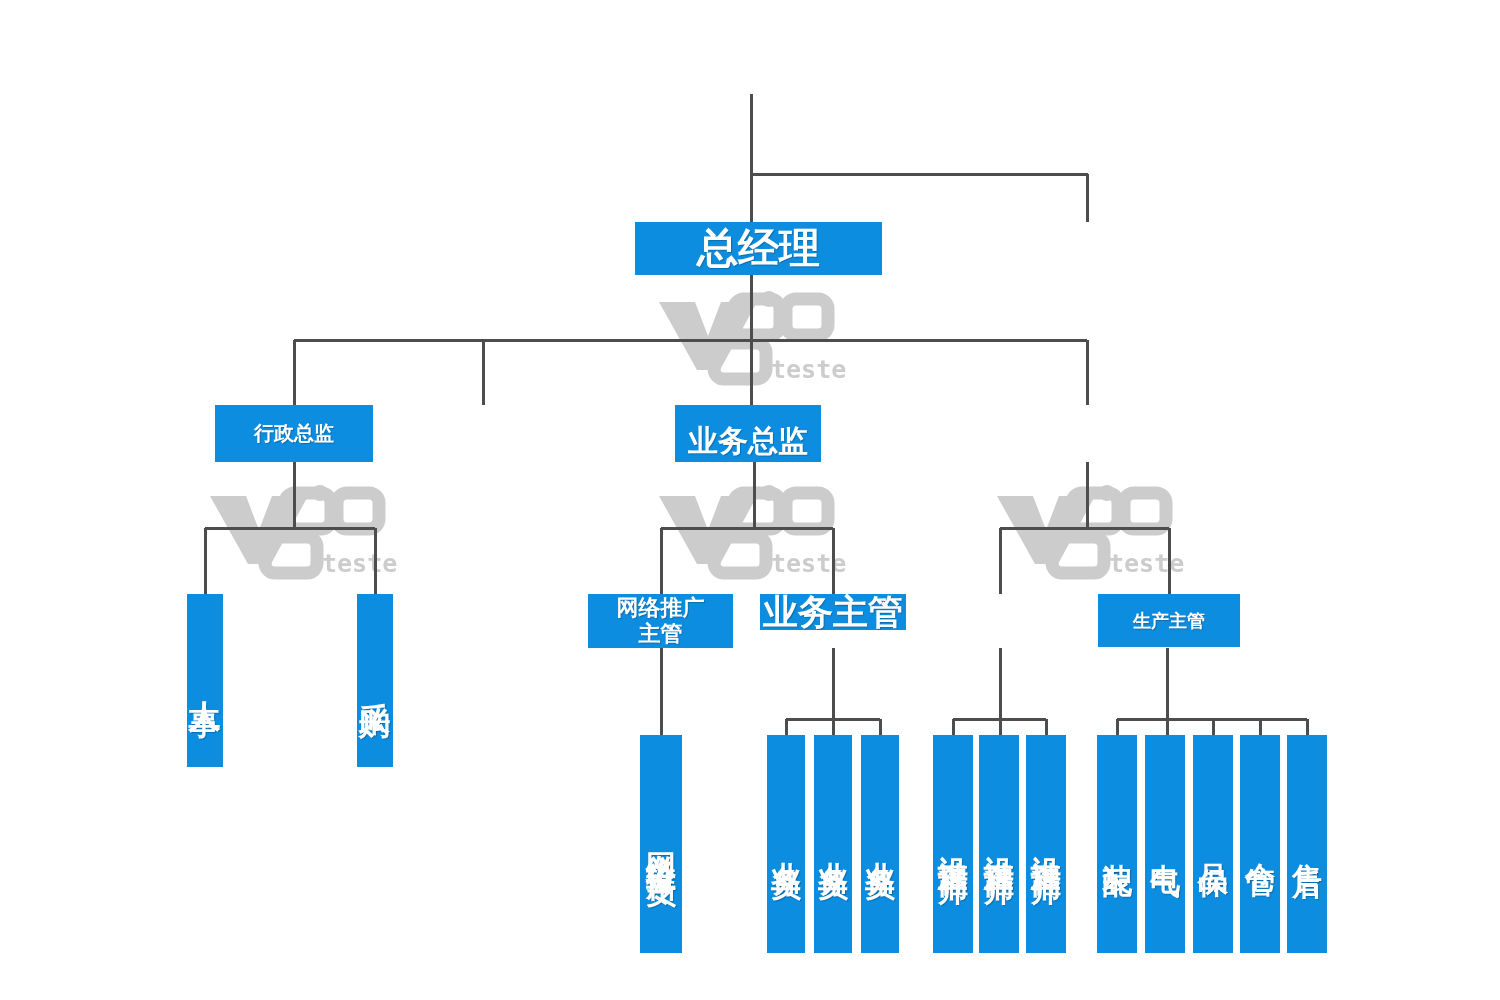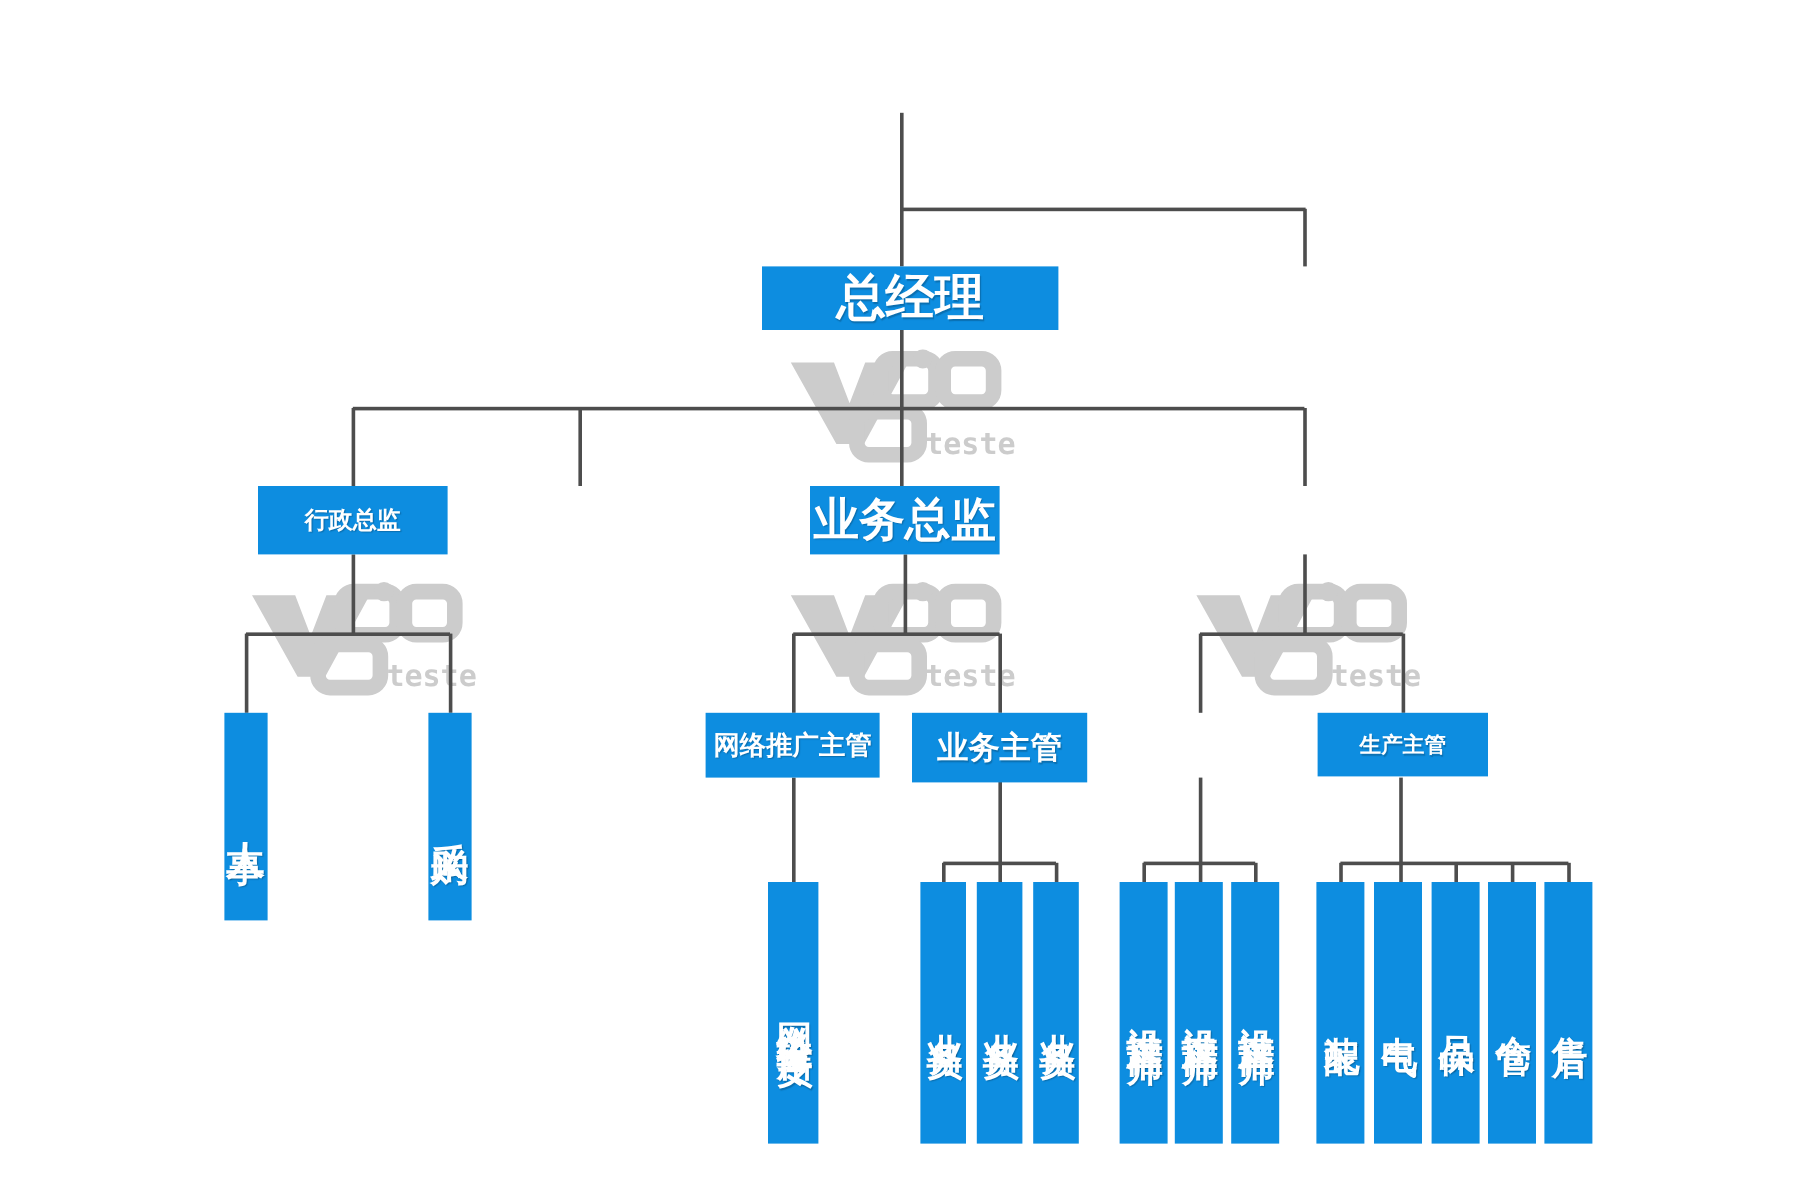--- a/index.html
+++ b/index.html
@@ -22,21 +22,21 @@
     font-weight:bold;
     text-shadow:1px 1px 1px rgba(0,0,0,0.22);
     box-sizing:border-box;
   }
   .node .vtext {
     writing-mode:vertical-rl;
     text-orientation:upright;
     letter-spacing:5px;
     line-height:1;
   }
-  .two-line { flex-direction:row; line-height:1.2;align-items:center; }
+  .two-line { flex-direction:column; line-height:1.2;align-items:center; }
   .two-line span { display:block; }
   
   .wm { position:absolute; opacity:1; }
   .wm svg { display:block; }
   .wm text { font-family:"DejaVu Sans Mono","Liberation Mono",monospace; }
 </style>
 </head>
 <body>
 
 <div class="stage">
@@ -135,35 +135,35 @@
   <div class="line" style="left:1305.5px;top:719px;width:3px;height:16px;"></div>
 
 
   <div class="node" style="left:635px;top:222px;width:247px;height:53px;font-size:41px;">
     <span>总经理</span>
   </div>
 
   <div class="node" style="left:215px;top:405px;width:158px;height:57px;font-size:20px;">
     <span>行政总监</span>
   </div>
-  <div class="node" style="left:675px;top:405px;width:158px;height:57px;font-size:38px;">
+  <div class="node" style="left:675px;top:405px;width:146px;height:57px;font-size:30px;align-items:flex-end;">
     <span>业务总监</span>
   </div>
 
   <div class="node" style="left:187px;top:594px;width:36px;height:173px;font-size:32px;">
     <span class="vtext">人事</span>
   </div>
   <div class="node" style="left:357px;top:594px;width:36px;height:173px;font-size:32px;">
     <span class="vtext">采购</span>
   </div>
   <div class="node two-line" style="left:588px;top:594px;width:145px;height:54px;font-size:22px;">
     <span>网络推广</span>
     <span>主管</span>
   </div>
-  <div class="node" style="left:760px;top:594px;width:146px;height:58px;font-size:26px;text-align:right;">
+  <div class="node" style="left:760px;top:594px;width:146px;height:36px;font-size:35px;text-align:right;">
     <span>业务主管</span>
   </div>
   <div class="node" style="left:1098px;top:594px;width:142px;height:53px;font-size:18px;">
     <span>生产主管</span>
   </div>
 
   <div class="node" style="left:640px;top:735px;width:42px;height:218px;font-size:30px;">
     <span class="vtext">网络推广专员</span>
   </div>
   <div class="node" style="left:767px;top:735px;width:38px;height:218px;font-size:30px;">

